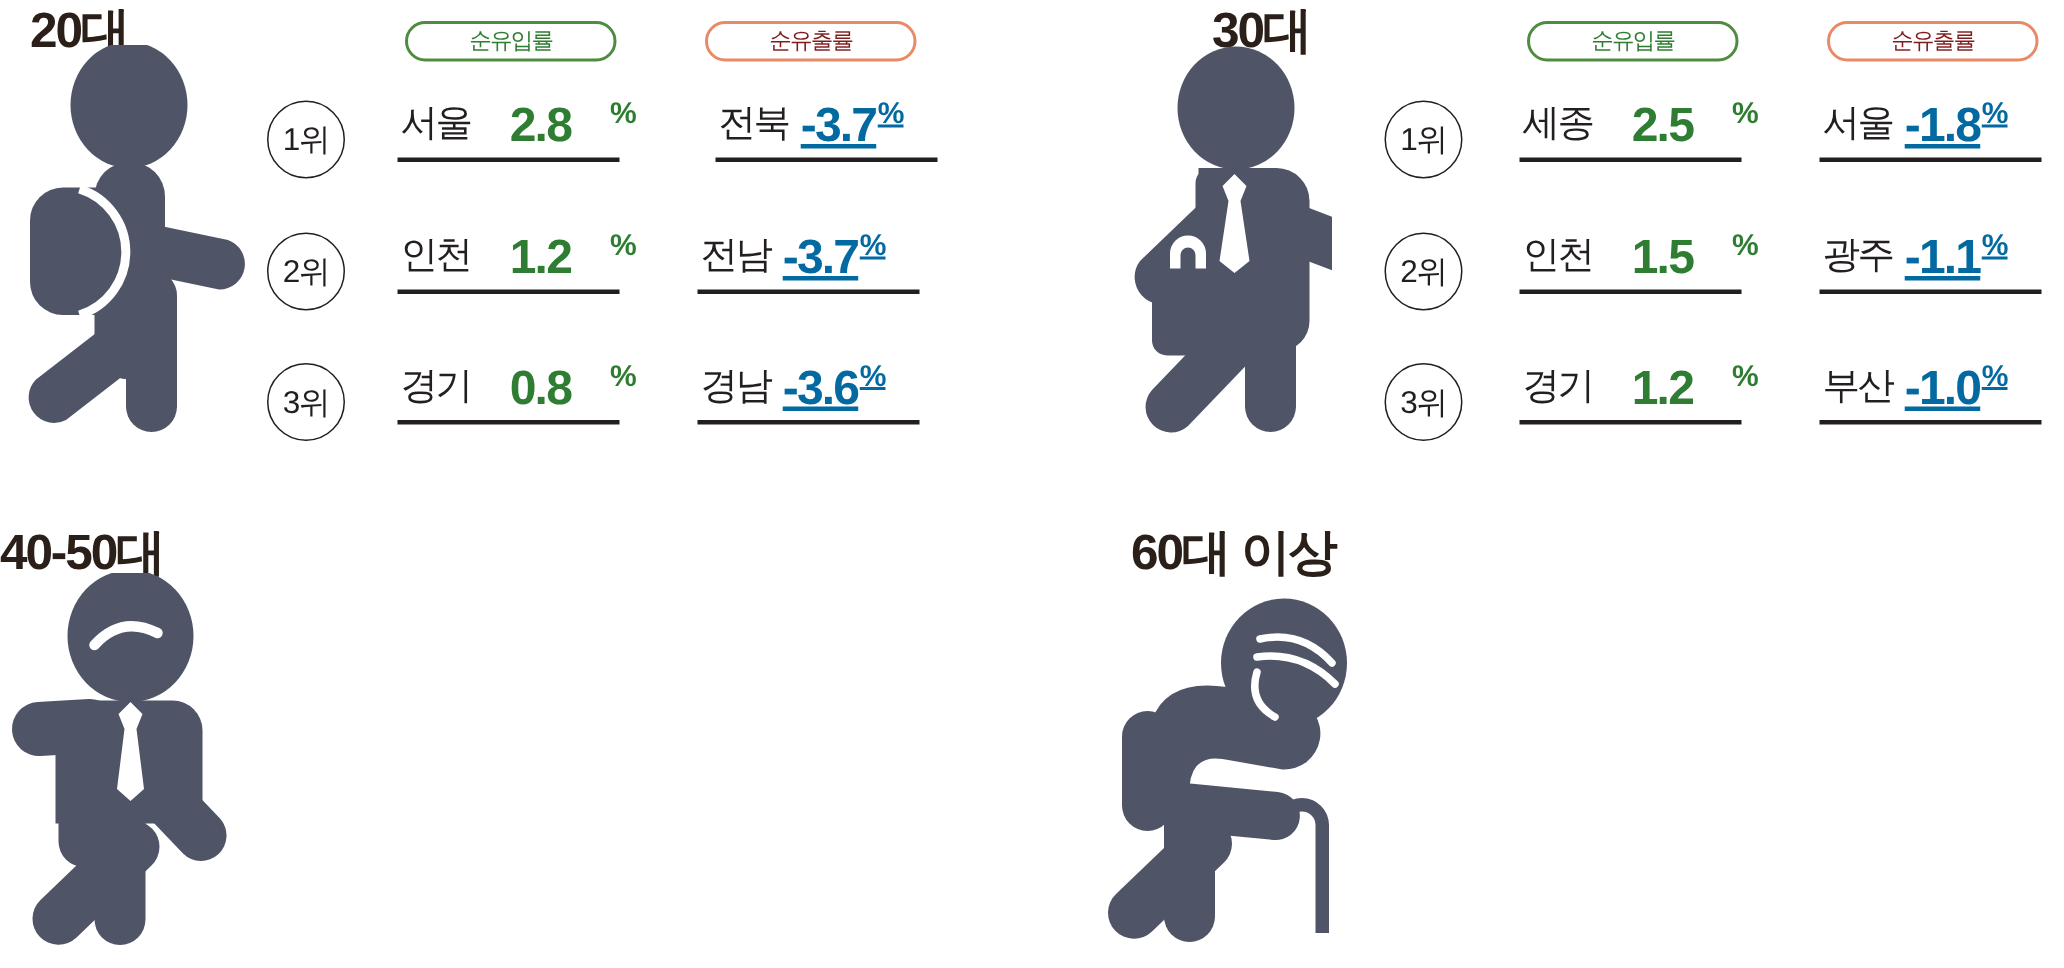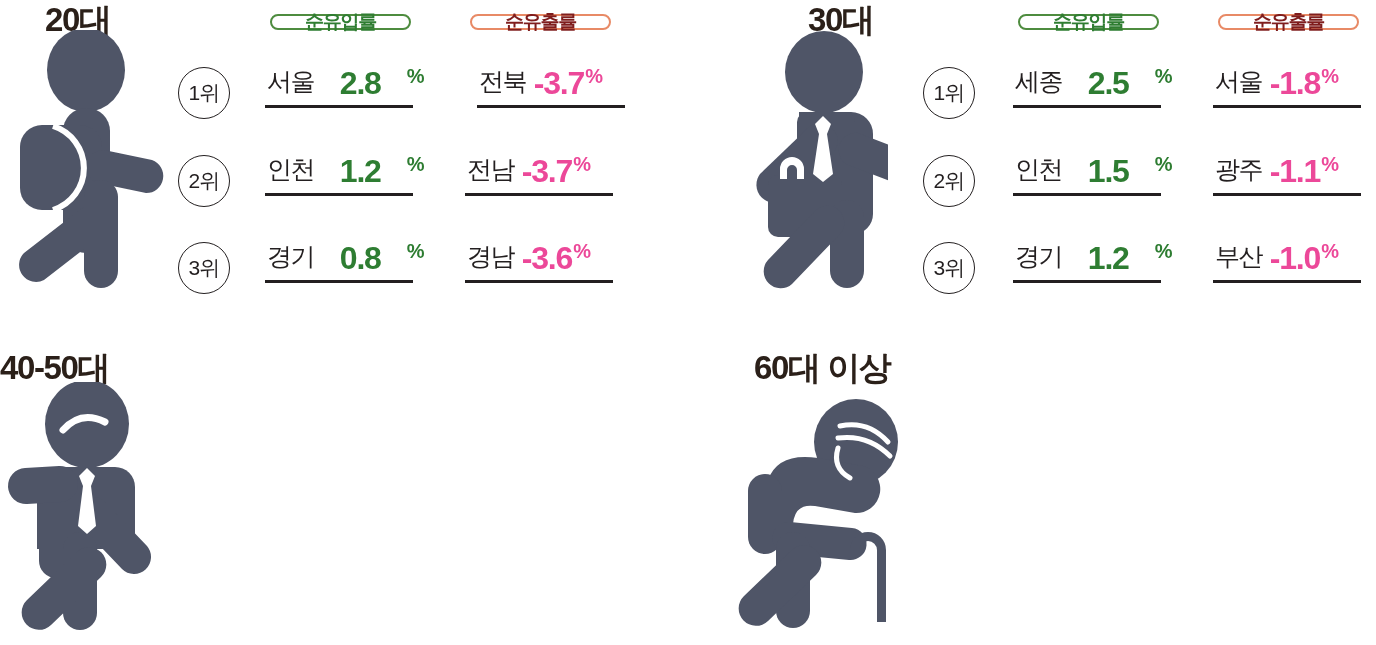--- a/index.html
+++ b/index.html
@@ -70,28 +70,28 @@
 
   
   .val-col {
     position: absolute;
     width: 148px;
   }
   .badge {
     position: absolute;
     top: 0;
     left: 0;
-    height: 16px;
+    height: 27px;
     box-sizing: border-box;
     border-radius: 17px;
     display: flex;
     align-items: center;
     justify-content: center;
-    font-size: 19px;
-    font-weight: 700;
+    font-size: 15px;
+    font-weight: 400;
     letter-spacing: -1.2px;
     white-space: nowrap;
   }
   .badge.in {
     border: 2px solid #4E8C3F;
     color: #2F7D32;
     width: 141px;
   }
   .badge.out {
     border: 2px solid #E88A66;
@@ -133,31 +133,31 @@
     letter-spacing: -1.2px;
     margin-left: 8px;
   }
   .pct {
     font-size: 20px;
     font-weight: 700;
     letter-spacing: -0.6px;
     margin-left: 1px;
   }
   .num.in, .pct.in { color: #2E7D32; margin-left: 26px; }
-  .num.out, .pct.out { color: #ec4899; }
+  .num.out, .pct.out { color: #0369a1; text-decoration: underline; }
 
   svg { display: block; }
 </style>
 </head>
 <body>
 
 <div id="grid">
 
   <div class="panel">
-    <div class="group-title" style="left:45px;">20대</div>
+    <div class="group-title" style="left:20px;">20대</div>
 
     <div class="figure" style="left:8px;">
       <svg width="165" height="260" viewBox="0 0 165 260" aria-hidden="true">
         <g fill="#4F5567">
           <ellipse cx="78" cy="40" rx="39" ry="42"></ellipse>
           <rect x="55" y="78" width="47" height="145" rx="23"></rect>
           <rect x="12" y="95" width="82" height="85" rx="22"></rect>
           <path d="M96 120 l48 10 a17 17 0 0 1 -6 33 l-48 -10 a17 17 0 0 1 6 -33 z"></path>
           <path d="M78 175 l-62 48 a17 17 0 0 0 20 27 l62 -48 a17 17 0 0 0 -20 -27 z"></path>
           <rect x="76" y="150" width="34" height="108" rx="17"></rect>

